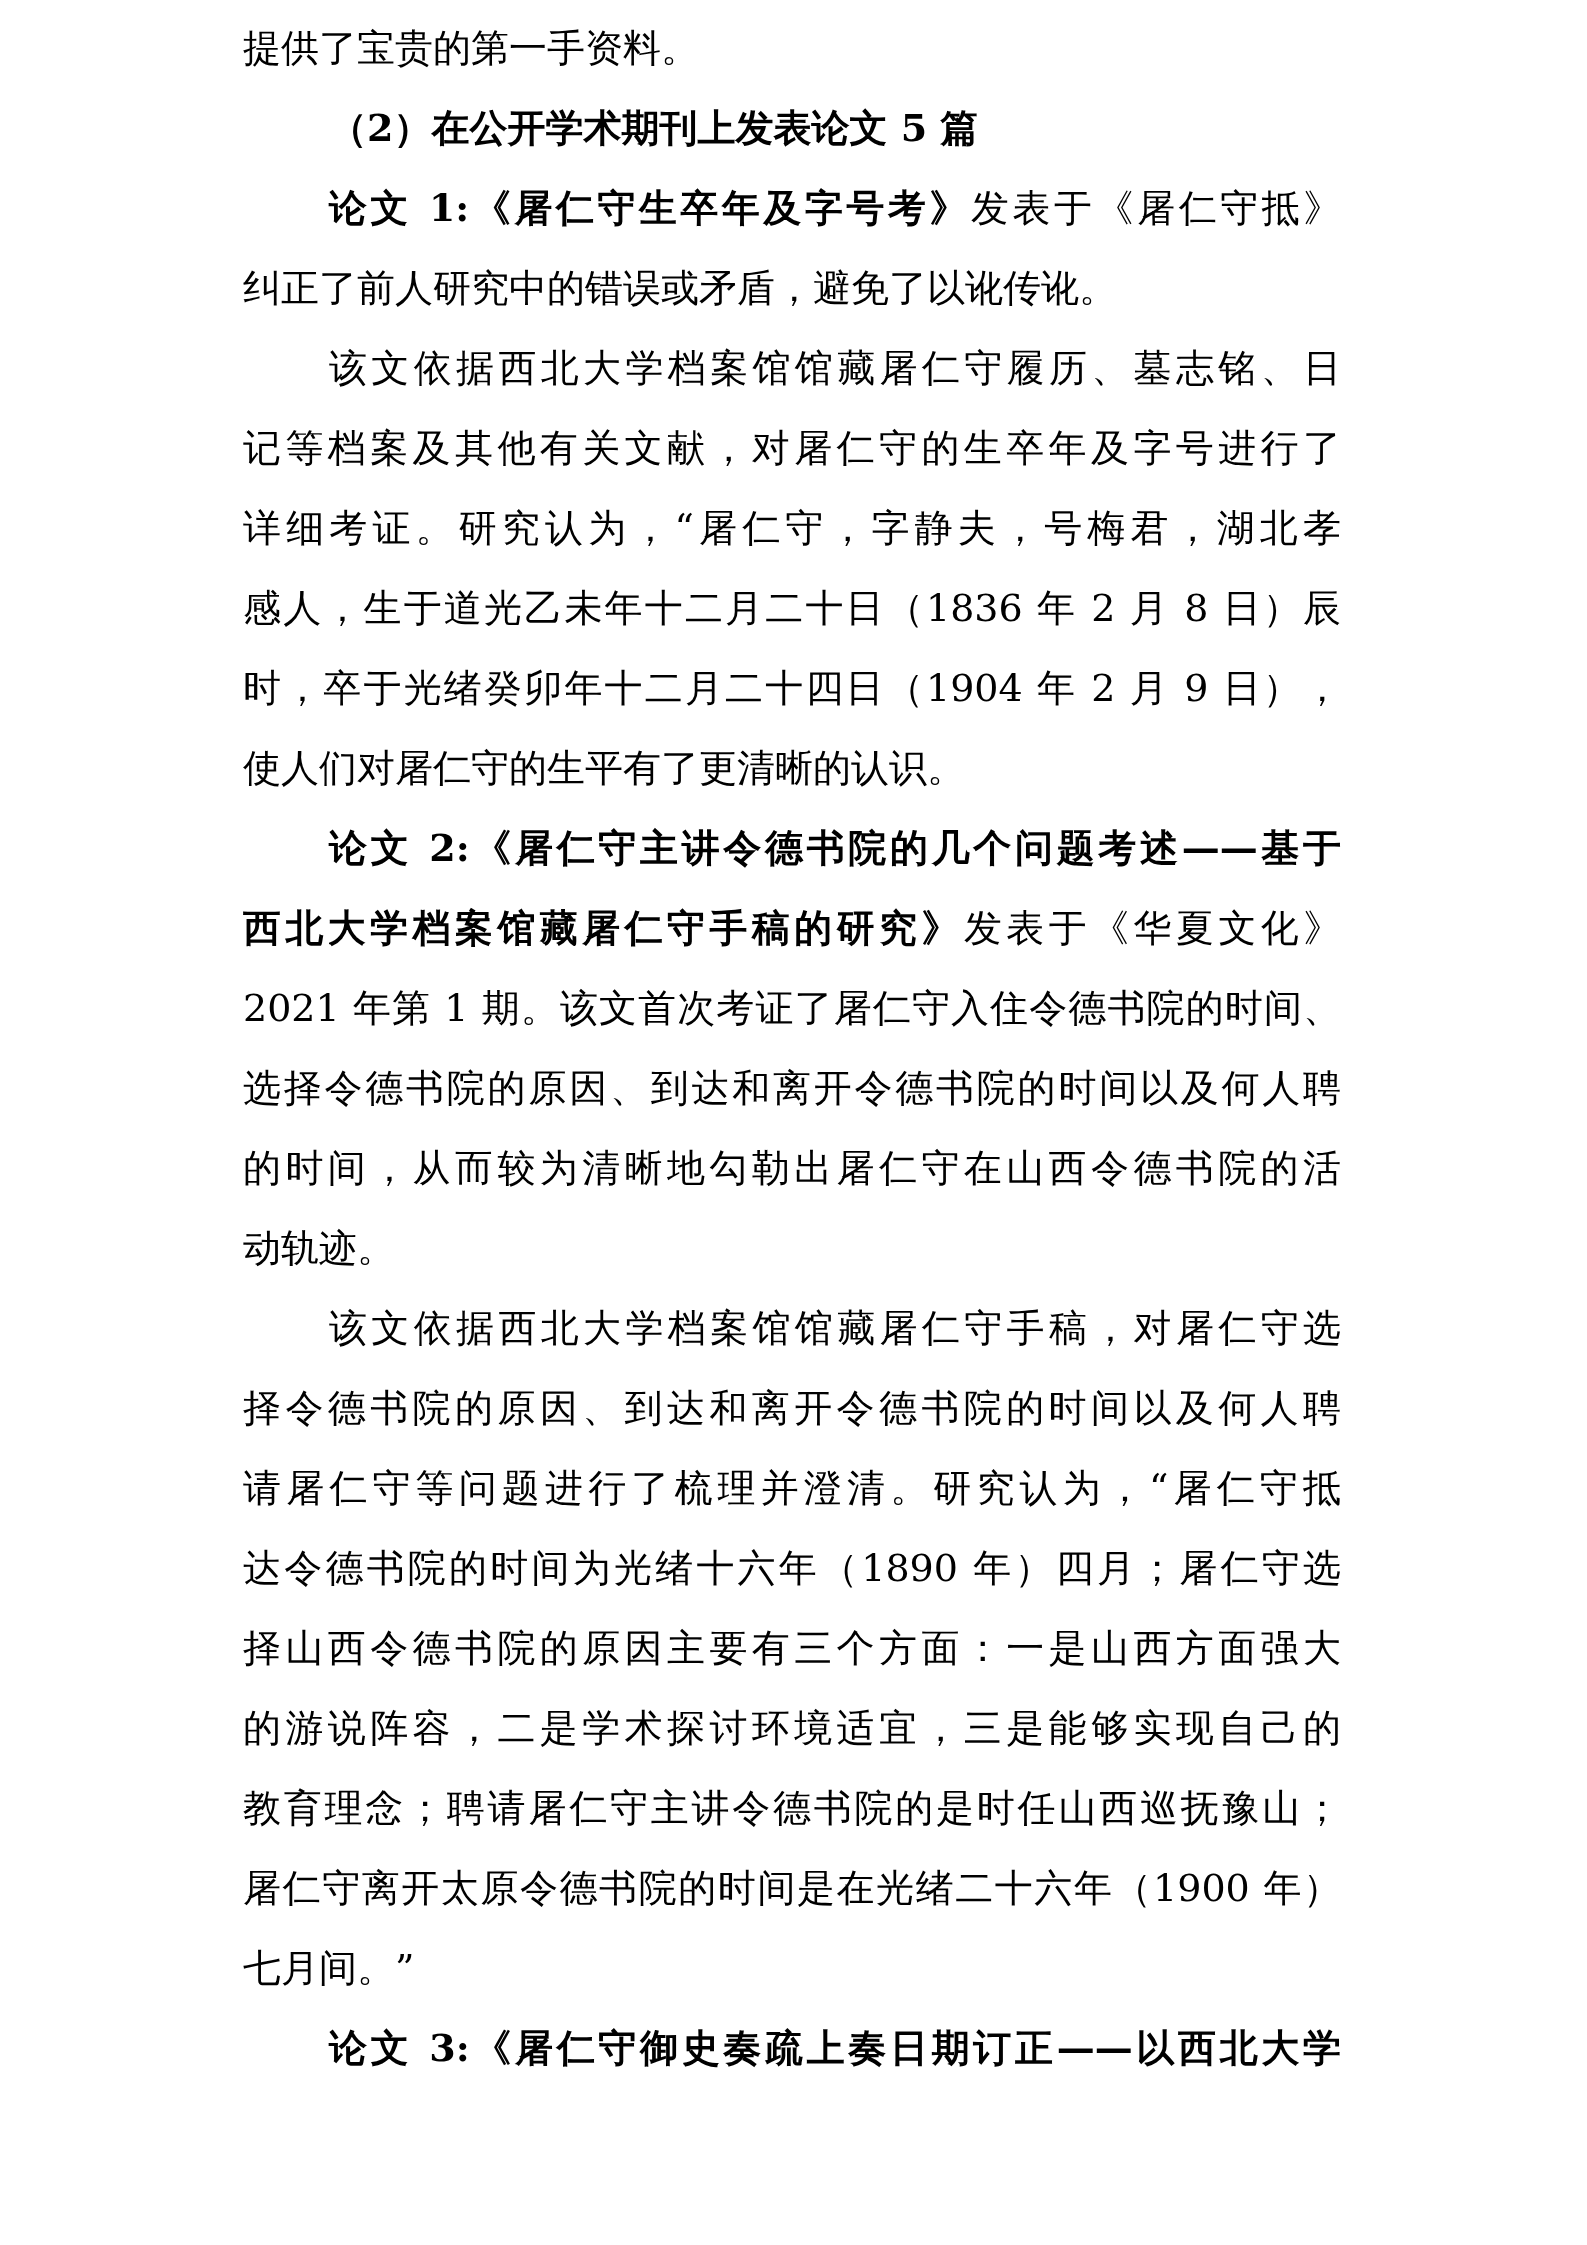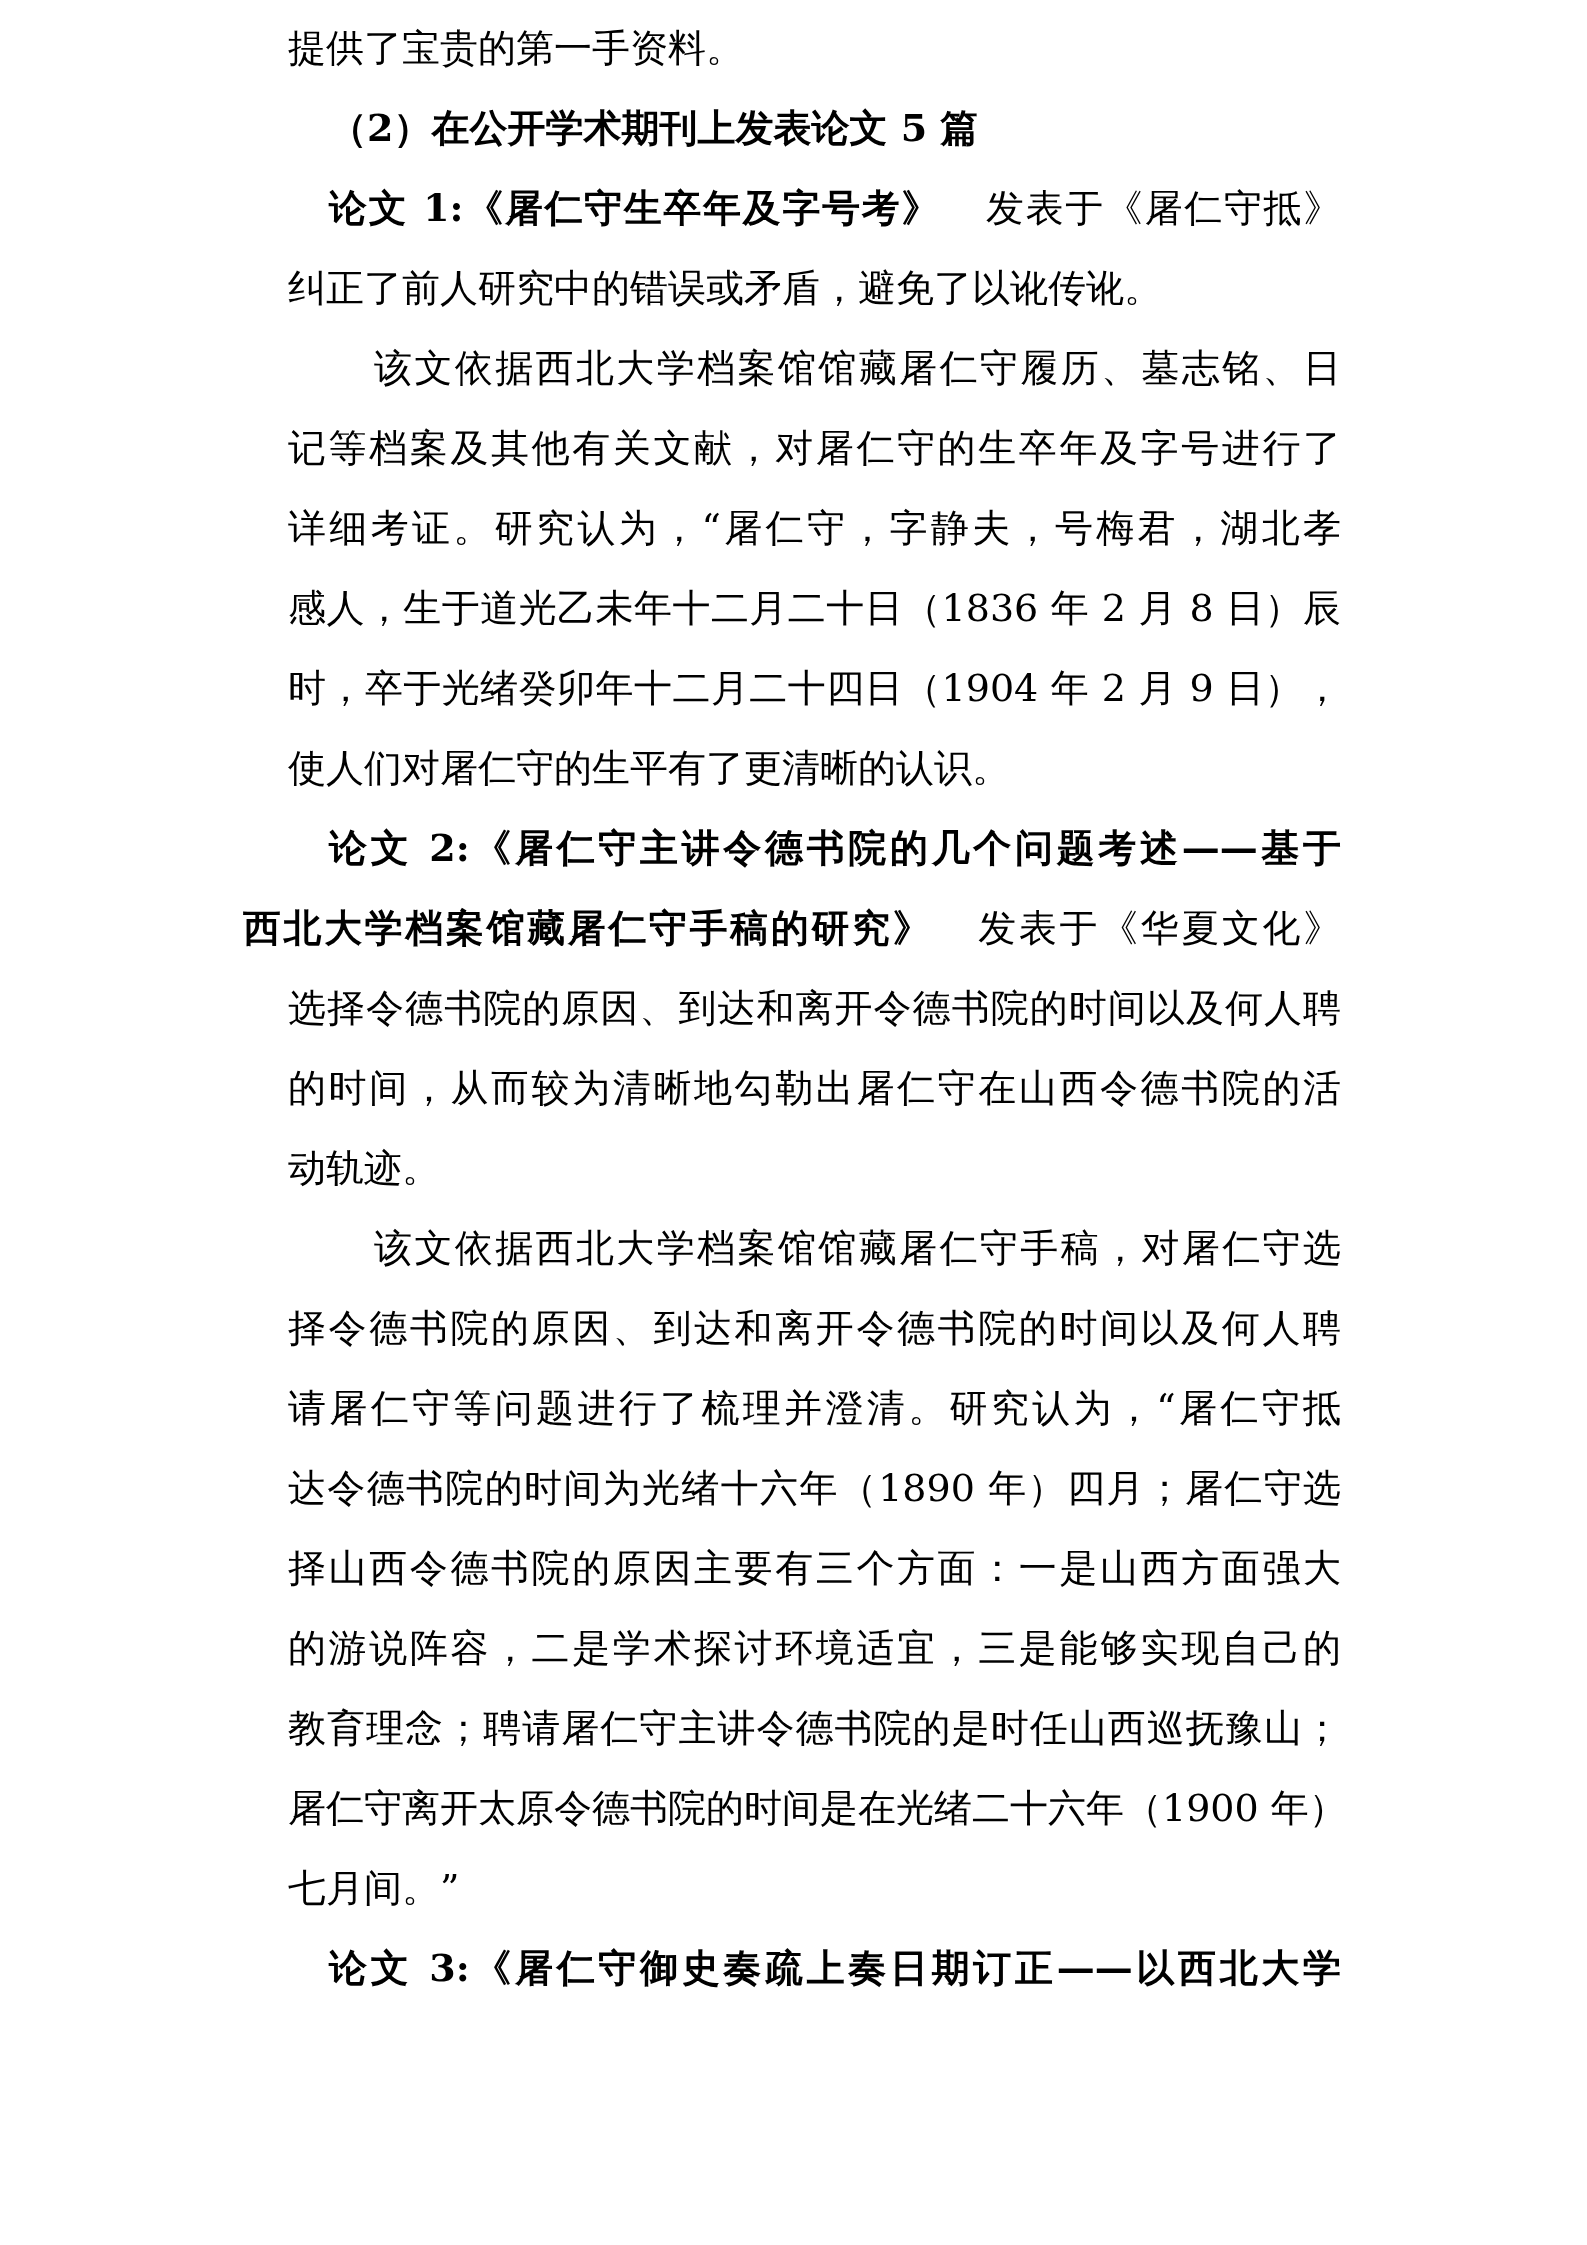--- a/index.html
+++ b/index.html
@@ -44,41 +44,41 @@
       text-align-last: left;
     }
     .line.indent {
       padding-left: 86px;
     }
     .bold {
       font-weight: bold;
     }
     .normal {
       font-weight: normal;
-      margin-left: 45px;
     }
   </style>
 </head>
 <body>
 
 <div class="page">
   <div class="text-column" id="text-column">
 
   <div class="line last"><span class="normal">提供了宝贵的第一手资料。</span></div>
       <div class="line indent last"><span class="bold">（2）在公开学术期刊上发表论文 5 篇</span></div>
       <div class="line indent" style="font-size: 37.8094px;"><span class="bold">论文 1:《屠仁守生卒年及字号考》</span><span class="normal">发表于《屠仁守抵》</span></div>
       <div class="line last"><span class="normal">纠正了前人研究中的错误或矛盾，避免了以讹传讹。</span></div>
       <div class="line indent"><span class="normal">该文依据西北大学档案馆馆藏屠仁守履历、墓志铭、日</span></div>
       <div class="line"><span class="normal">记等档案及其他有关文献，对屠仁守的生卒年及字号进行了</span></div>
       <div class="line"><span class="normal">详细考证。研究认为，“屠仁守，字静夫，号梅君，湖北孝</span></div>
       <div class="line"><span class="normal">感人，生于道光乙未年十二月二十日（1836 年 2 月 8 日）辰</span></div>
       <div class="line"><span class="normal">时，卒于光绪癸卯年十二月二十四日（1904 年 2 月 9 日），</span></div>
       <div class="line last"><span class="normal">使人们对屠仁守的生平有了更清晰的认识。</span></div>
       <div class="line indent"><span class="bold">论文 2:《屠仁守主讲令德书院的几个问题考述——基于</span></div>
       <div class="line" style="font-size: 37.8095px;"><span class="bold">西北大学档案馆藏屠仁守手稿的研究》</span><span class="normal">发表于《华夏文化》</span></div>
+      <div class="line"><span class="normal">2021 年第 1 期。该文首次考证了屠仁守入住令德书院的时间、</span></div>
       <div class="line"><span class="normal">选择令德书院的原因、到达和离开令德书院的时间以及何人聘</span></div>
       <div class="line"><span class="normal">的时间，从而较为清晰地勾勒出屠仁守在山西令德书院的活</span></div>
       <div class="line last"><span class="normal">动轨迹。</span></div>
       <div class="line indent"><span class="normal">该文依据西北大学档案馆馆藏屠仁守手稿，对屠仁守选</span></div>
       <div class="line"><span class="normal">择令德书院的原因、到达和离开令德书院的时间以及何人聘</span></div>
       <div class="line"><span class="normal">请屠仁守等问题进行了梳理并澄清。研究认为，“屠仁守抵</span></div>
       <div class="line"><span class="normal">达令德书院的时间为光绪十六年（1890 年）四月；屠仁守选</span></div>
       <div class="line"><span class="normal">择山西令德书院的原因主要有三个方面：一是山西方面强大</span></div>
       <div class="line"><span class="normal">的游说阵容，二是学术探讨环境适宜，三是能够实现自己的</span></div>
       <div class="line"><span class="normal">教育理念；聘请屠仁守主讲令德书院的是时任山西巡抚豫山；</span></div>

